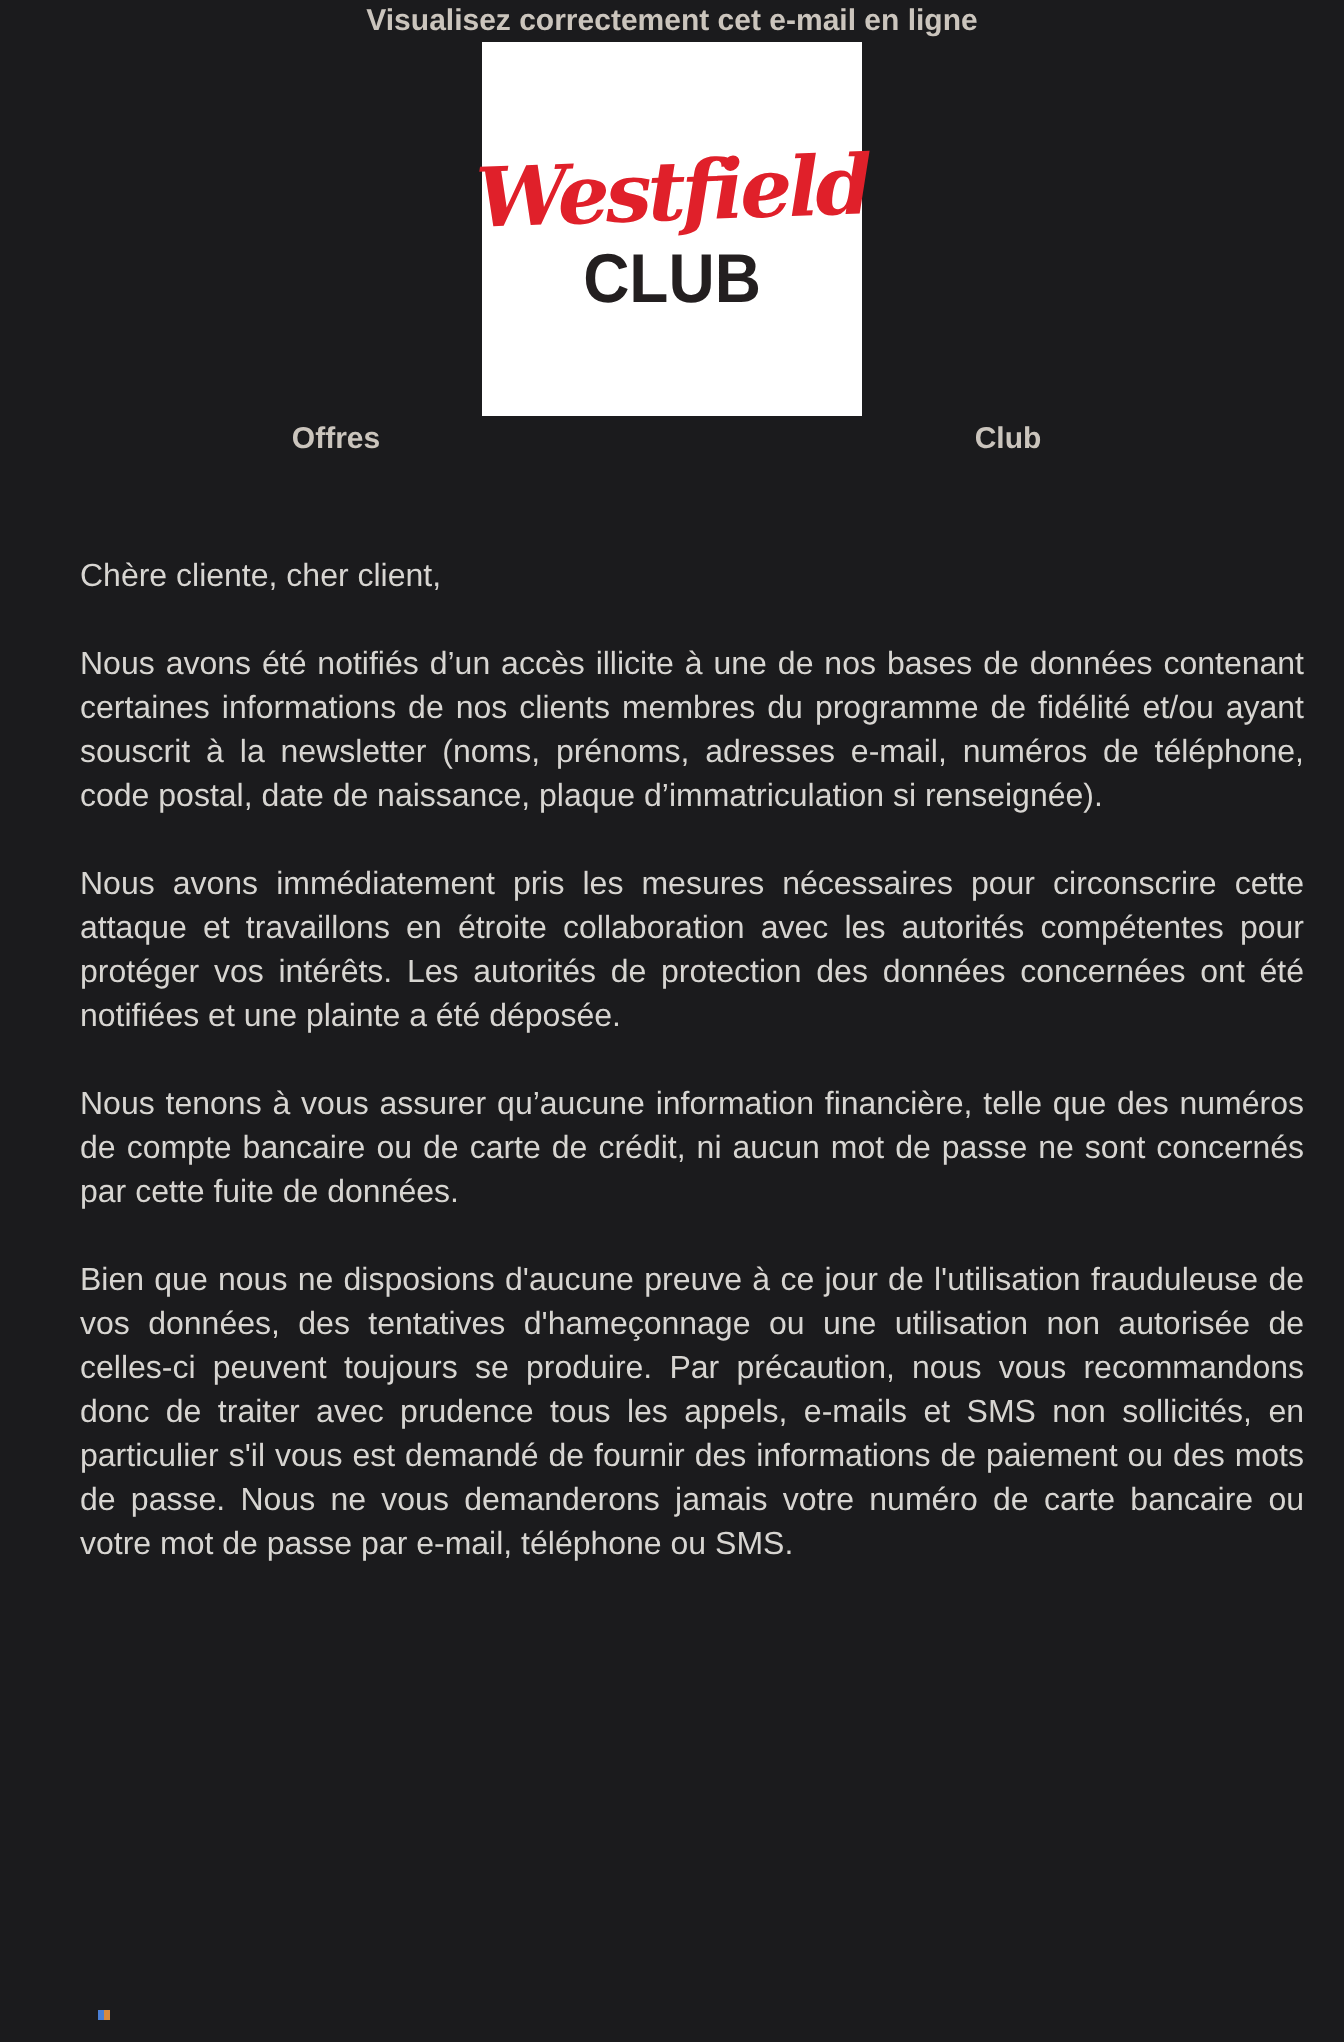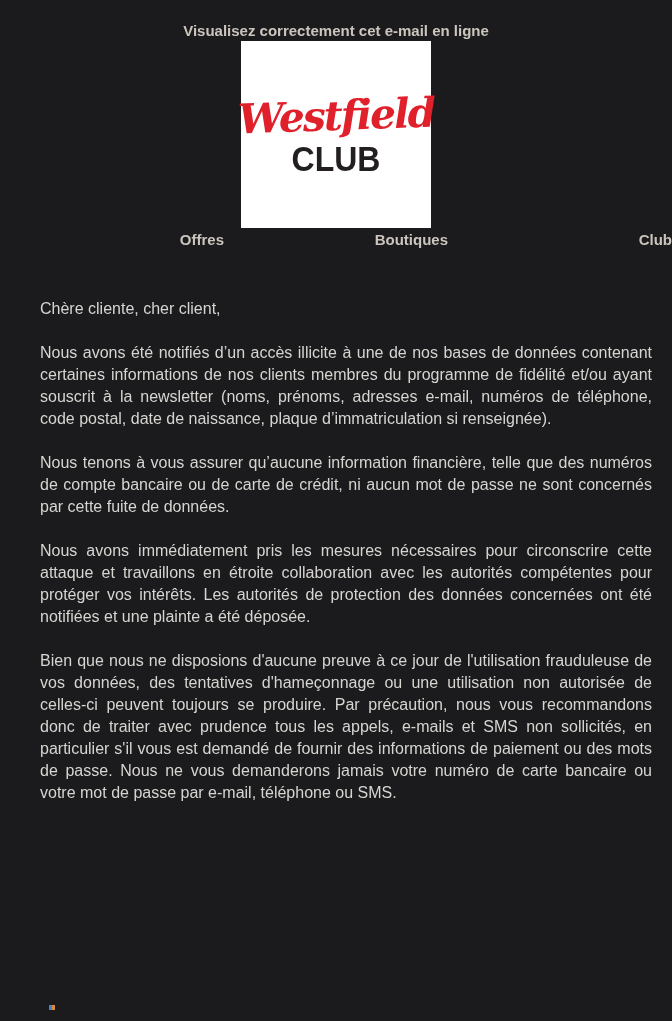--- a/index.html
+++ b/index.html
@@ -4,21 +4,21 @@
 <style>
   * { box-sizing: border-box; margin: 0; padding: 0; }
   html, body { width: 672px; height: 1021px; }
   body {
     background: #1b1b1d;
     font-family: "Liberation Sans", sans-serif;
     overflow: hidden;
     position: relative;
   }
   .view-online {
-    margin-top: 22px;
+    margin-top: 2px;
     text-align: center;
     font-size: 15px;
     font-weight: bold;
     color: #cbc5bd;
     cursor: pointer;
   }
   .logo-box {
     width: 190px;
     height: 187px;
     margin: 2px auto 0 auto;
@@ -48,21 +48,21 @@
     line-height: 1;
     margin-top: 4px;
     transform: scaleY(1.08);
   }
   .nav {
     display: flex;
     margin-top: 3px;
   }
   .nav-item {
     flex: 1;
-    text-align: right;
+    text-align: center;
     font-size: 15px;
     font-weight: bold;
     color: #cbc5bd;
     text-decoration: none;
     cursor: pointer;
   }
   .content {
     margin: 50px 20px 0 40px;
     color: #d7d5d1;
     font-size: 16px;
@@ -90,29 +90,28 @@
 
   <div class="view-online">Visualisez correctement cet e-mail en ligne</div>
 
   <div class="logo-box">
     <div class="logo-script">Westfield</div>
     <div class="logo-club">CLUB</div>
   </div>
 
   <div class="nav">
     <a class="nav-item">Offres</a>
-    <a class="nav-item">Boutiques</a>
     <a class="nav-item">Club</a>
   </div>
 
   <div class="content">
     <p class="greeting">Chère cliente, cher client,</p>
     <p>Nous avons été notifiés d’un accès illicite à une de nos bases de données contenant certaines informations de nos clients membres du programme de fidélité et/ou ayant souscrit à la newsletter (noms, prénoms, adresses e-mail, numéros de téléphone, code postal, date de naissance, plaque d’immatriculation si renseignée).</p>
+    <p>Nous avons immédiatement pris les mesures nécessaires pour circonscrire cette attaque et travaillons en étroite collaboration avec les autorités compétentes pour protéger vos intérêts. Les autorités de protection des données concernées ont été notifiées et une plainte a été déposée.</p>
     <p>Nous tenons à vous assurer qu’aucune information financière, telle que des numéros de compte bancaire ou de carte de crédit, ni aucun mot de passe ne sont concernés par cette fuite de données.</p>
-    <p>Nous avons immédiatement pris les mesures nécessaires pour circonscrire cette attaque et travaillons en étroite collaboration avec les autorités compétentes pour protéger vos intérêts. Les autorités de protection des données concernées ont été notifiées et une plainte a été déposée.</p>
     <p>Bien que nous ne disposions d'aucune preuve à ce jour de l'utilisation frauduleuse de vos données, des tentatives d'hameçonnage ou une utilisation non autorisée de celles-ci peuvent toujours se produire. Par précaution, nous vous recommandons donc de traiter avec prudence tous les appels, e-mails et SMS non sollicités, en particulier s'il vous est demandé de fournir des informations de paiement ou des mots de passe. Nous ne vous demanderons jamais votre numéro de carte bancaire ou votre mot de passe par e-mail, téléphone ou SMS.</p>
   </div>
 
   <div class="fragment">
     <span class="frag-blue"></span>
     <span class="frag-orange"></span>
   </div>
 
 </div>
 

